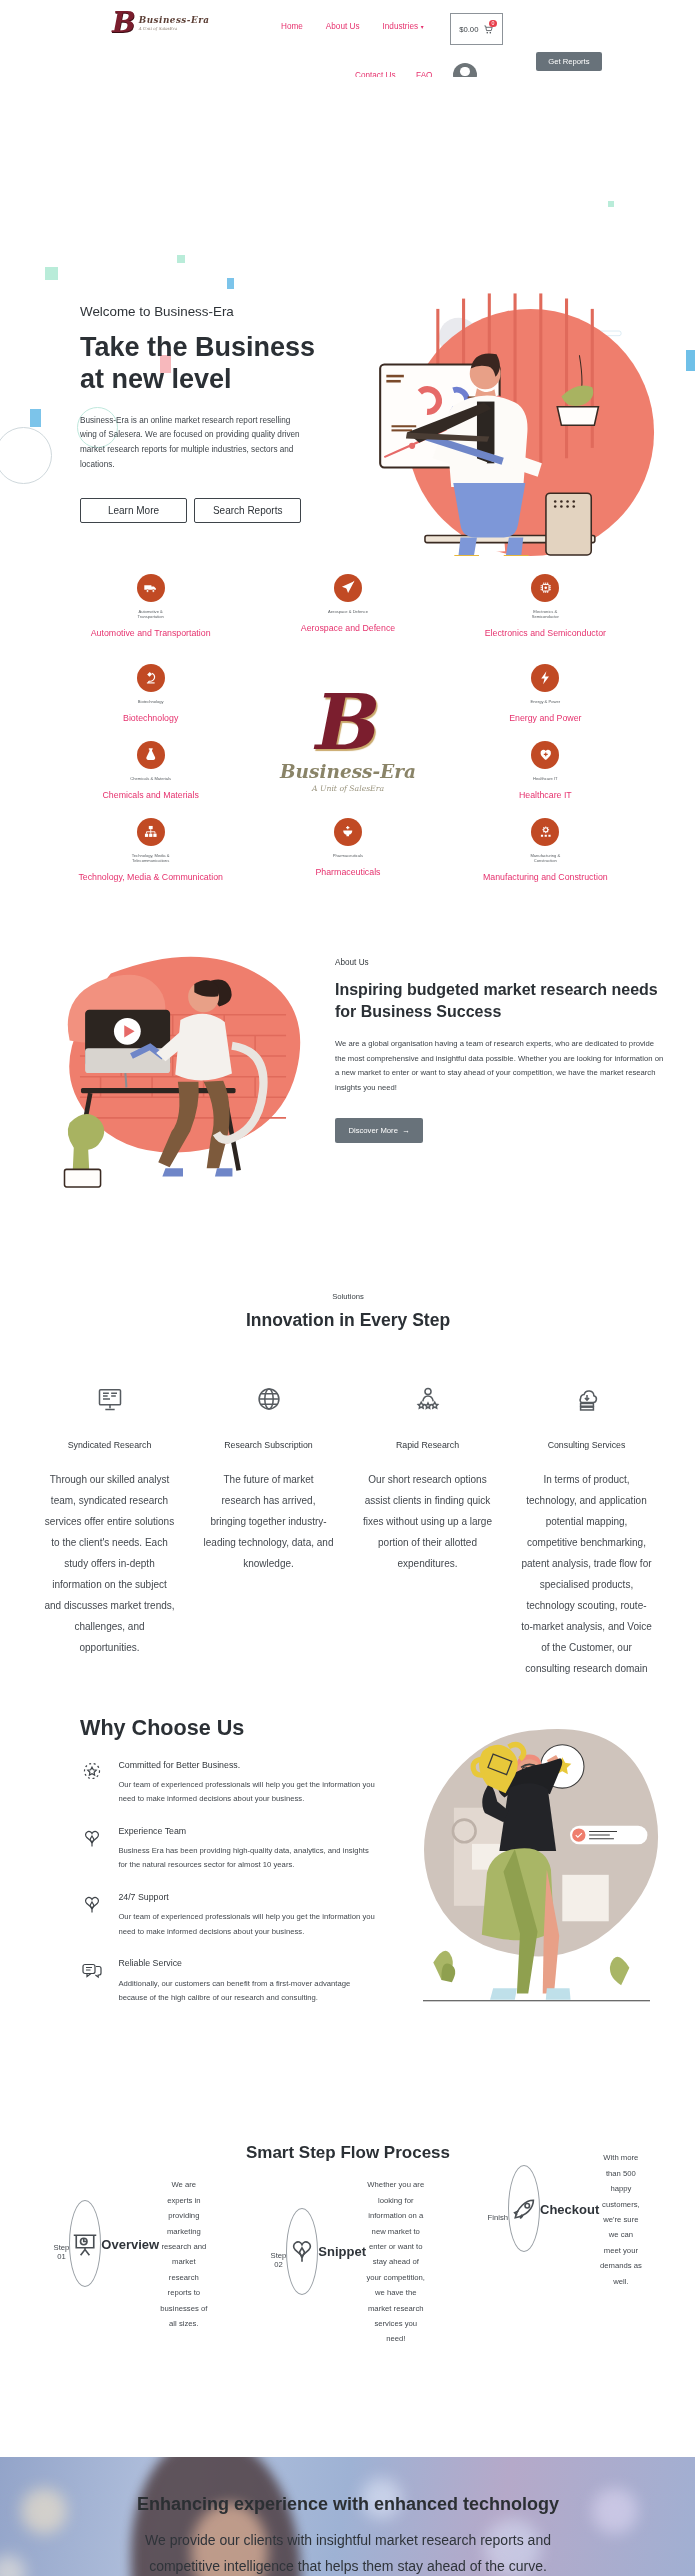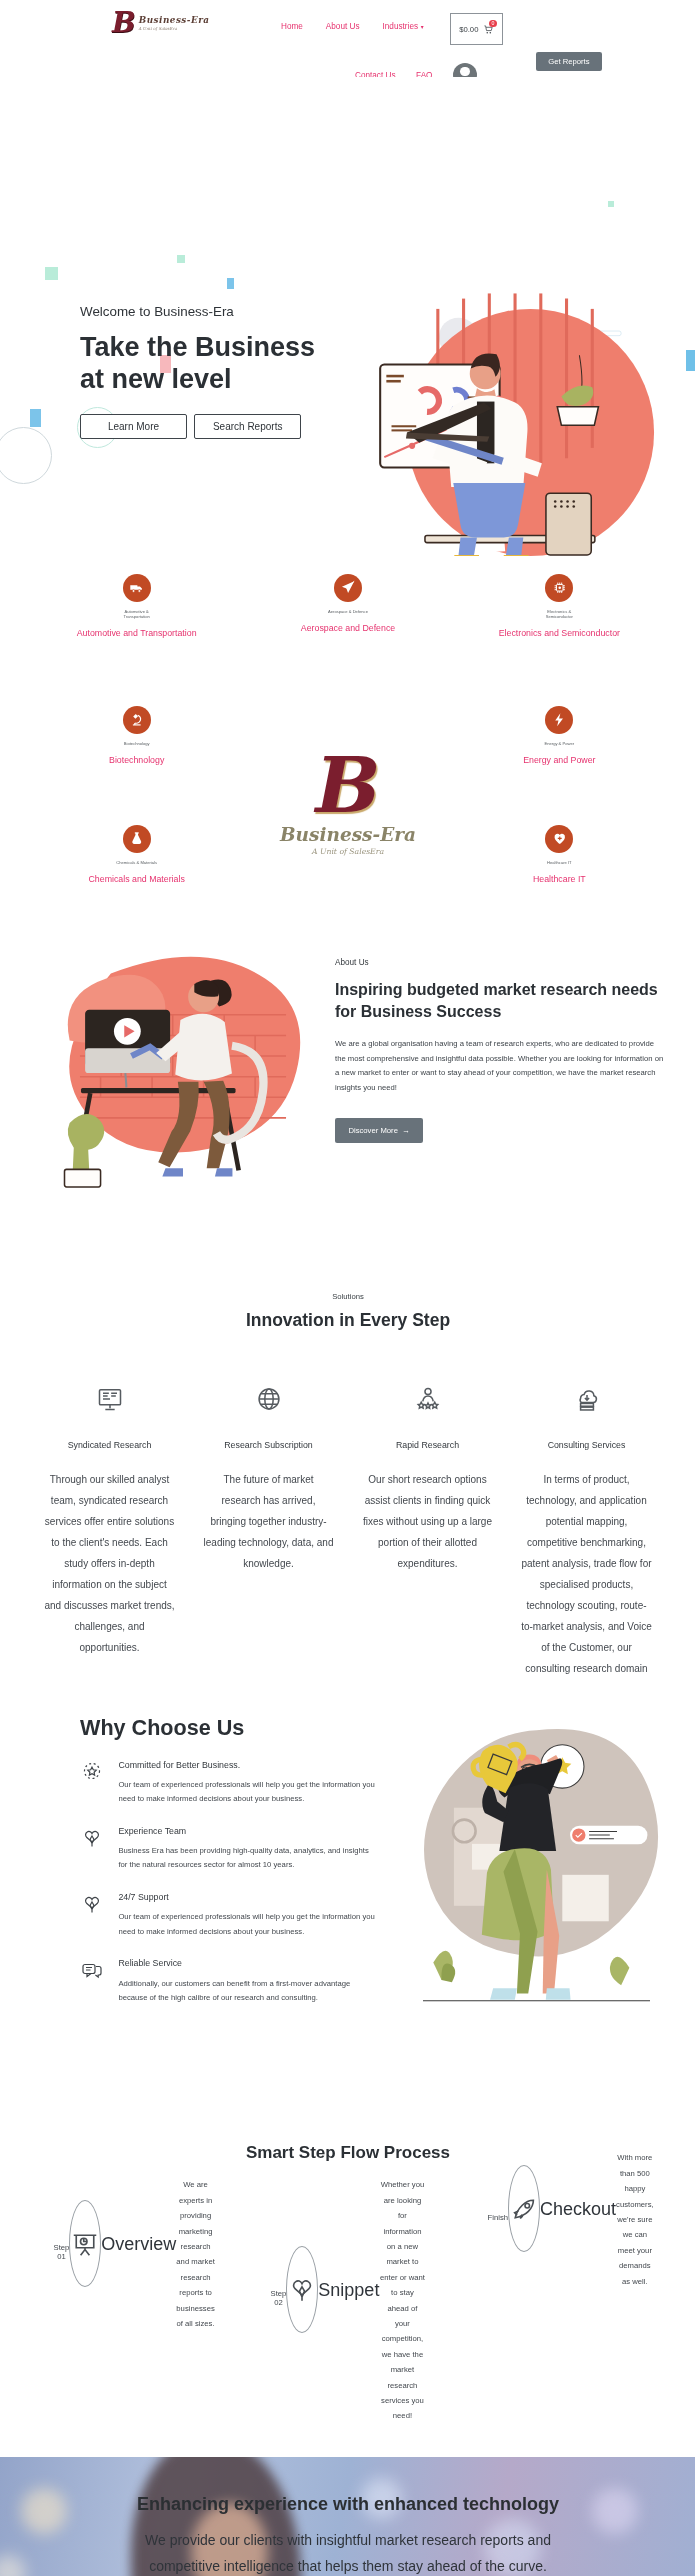--- a/index.html
+++ b/index.html
@@ -44,21 +44,21 @@
                  width:107px; height:25px; font-size:10px; }
   .shape { position:absolute; }
   .sq-mint { background:#b9ecd9; }
   .sq-blue { background:#7cc4ea; }
   .sq-pink { background:#f4a0a5; }
   .ring { border:0.5px solid #cfd8dc; border-radius:50%; background:transparent; }
 
   
   .industries { height:371px; padding-top:17.5px; }
   .ind-grid { width:592px; margin:0 auto; display:grid; grid-template-columns:1fr 1fr 1fr;
-              grid-template-rows:90px 77px 77px 90px;gap:42px; }
+              grid-template-rows:90px 77px 77px 90px; }
   .ind-item { display:flex; flex-direction:column; align-items:center; text-align:center; }
   .ind-icon { width:28px; height:28px; border-radius:50%; background:#c14a24; display:flex;
               align-items:center; justify-content:center; }
   .ind-icon svg { width:15.5px; height:15.5px; }
   .ind-caption { font-size:4.1px; color:#5c6165; margin-top:7.2px; max-width:46px; line-height:1.4; }
   .ind-title { font-size:8.8px; color:#e6326e; margin-top:8.2px; cursor:pointer; }
   .center-logo { grid-column:2; grid-row:2 / span 2; display:flex; flex-direction:column;
                  align-items:center; justify-content:center; }
   .center-b { font-family:"DejaVu Serif", serif; font-style:italic; font-weight:bold; font-size:77px;
               line-height:.9; color:#7b1e2e; text-shadow:1.5px 1.5px 1px #c9a86a; }
@@ -100,21 +100,21 @@
   
   .process { height:355px; text-align:center; padding-top:41px; }
   .proc-title { font-size:17px; font-weight:bold; color:#2b3035; margin-bottom:14.4px; }
   .proc-row { display:flex; justify-content:center; gap:62px; align-items:flex-start; }
   .proc-col { width:155px; display:flex; flex-direction:row; align-items:center; }
   .proc-col.finish { margin-top:-27px; }
   .proc-step { font-size:7.7px; color:#43484e; margin-bottom:5.2px; }
   .proc-circle { width:78px; height:87px; border:0.5px solid #9aa0a6; border-radius:50%;
                  display:flex; align-items:center; justify-content:center; margin-bottom:21.6px; }
   .proc-circle svg { width:30px; height:30px; stroke:#4a4f54; fill:none; stroke-width:1.3; }
-  .proc-name { font-size:18px; font-weight:normal; color:#2f343a; margin-bottom:20.6px; }
+  .proc-name { font-size:13px; font-weight:bold; color:#2f343a; margin-bottom:20.6px; }
   .proc-text { font-size:7.7px; color:#43484e; line-height:2; }
 
   
   .banner { height:206px; background:linear-gradient(100deg,#93a4c9 0%,#b3c2de 25%,#9eb2d4 48%,#b5a9c9 70%,#9fb0d3 100%); }
   .bk { position:absolute; border-radius:50%; filter:blur(7.2px); }
   .banner-sil { position:absolute; left:131px; top:-20.6px; width:170px; height:268px; background:#4a383b;
                 border-radius:45% 55% 48% 52%; filter:blur(5.2px); opacity:.8; }
   .banner-face { position:absolute; left:191px; top:46px; width:77px; height:98px; background:#c9a390;
                  border-radius:50%; filter:blur(6.2px); opacity:.9; }
   .banner-inner { position:relative; text-align:center; padding-top:37px; z-index:3; }
@@ -165,20 +165,21 @@
   <div class="shape sq-blue" style="left:30px;top:332px;width:11.3px;height:17.5px;"></div>
   <div class="shape ring" style="left:-5.2px;top:350px;width:57px;height:57px;"></div>
   <div class="shape ring" style="left:77px;top:330px;width:41px;height:41px;border-color:#bfe8dd;"></div>
   <div class="shape sq-mint" style="left:608px;top:124px;width:6.2px;height:6.2px;"></div>
   <div class="shape sq-mint" style="left:621px;top:371px;width:15.5px;height:15.5px;border-radius:50%;"></div>
   <div class="shape sq-blue" style="left:686px;top:273px;width:9.3px;height:20.6px;background:#6fc0e8;"></div>
 
   <div class="hero-content">
     <div class="hero-welcome">Welcome to Business-Era</div>
     <div class="hero-title">Take the Business at new level</div>
+    <div class="hero-desc">Business-Era is an online market research report reselling wing of Salesera. We are focused on providing quality driven market research reports for multiple industries, sectors and locations.</div>
     <div class="hero-btns">
       <button class="btn btn-outline">Learn More</button>
       <button class="btn btn-outline">Search Reports</button>
     </div>
   </div>
 
   <svg width="309" height="278" style="position:absolute;left:376px;top:201px;" viewBox="0 0 600 540">
     <circle cx="160" cy="115" r="38" fill="#e9eaee"></circle>
     <rect x="428" y="103" width="48" height="9" rx="4" fill="none" stroke="#bcd9ea"></rect>
     <circle cx="300" cy="300" r="240" fill="#ef7e6d"></circle>

